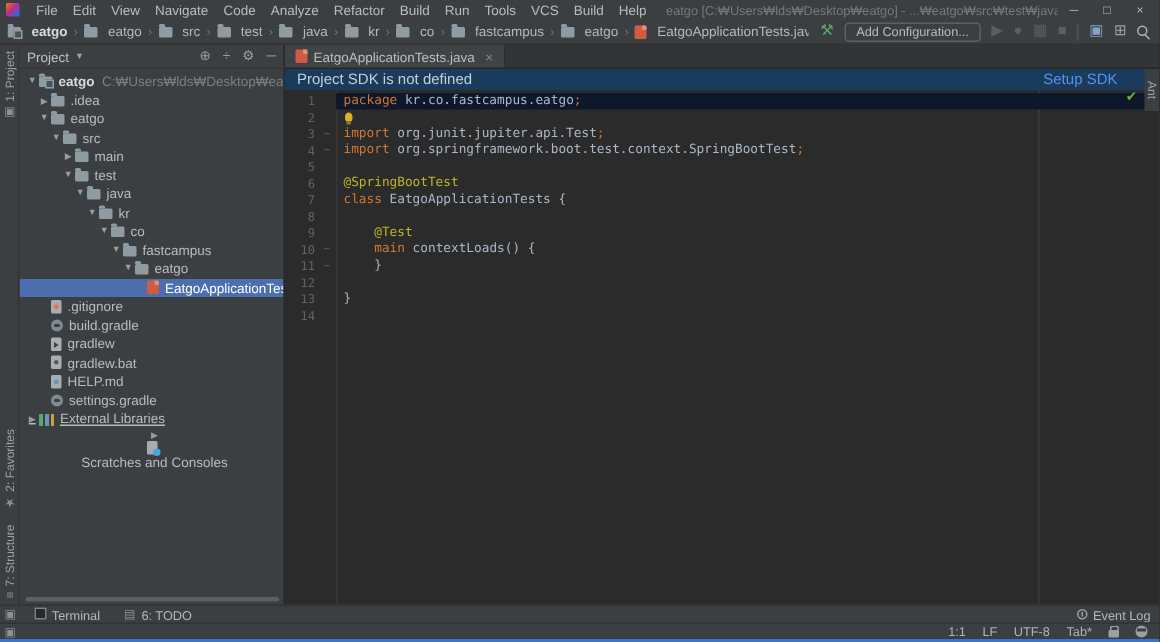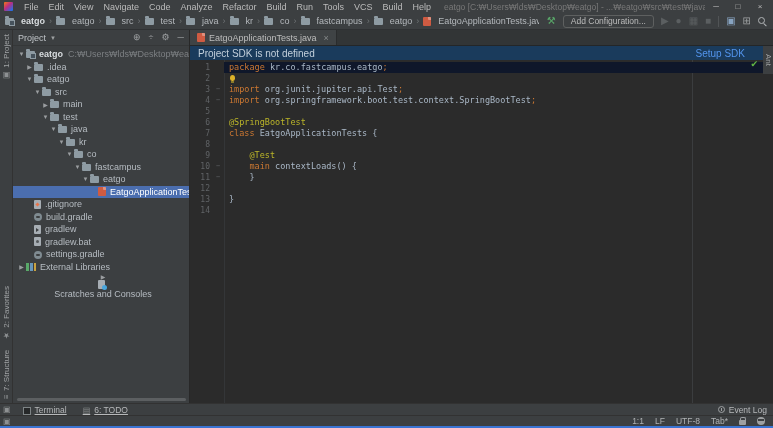--- a/index.html
+++ b/index.html
@@ -120,21 +120,21 @@
   .bulb::after { content:''; position:absolute; bottom:-2px; left:1px; width:3px; height:2px; background:#8a7a2a; }
   .ant-tab { position:absolute; top:16px; right:0; width:10px; height:28px; background:#3c3f41;
              writing-mode:vertical-rl; font-size:8px; color:#9da0a2;
              display:flex; align-items:center; justify-content:center; }
   .check { position:absolute; top:30px; right:15px; color:#62b543; font-size:9px; line-height:9px; }
   
   .toolwindow-bar { position:absolute; left:0; right:0; bottom:13px; height:12px; background:#3c3f41;
                     border-top:1px solid #323232; display:flex; align-items:center;
                     font-size:8.5px; color:#b6b8ba; padding:0 6px 0 3px; }
   .twb-corner { font-size:8px; color:#8d9092; margin-right:12px; }
-  .twb-item { display:inline-flex; align-items:flex-end; gap:4px; margin-right:16px;text-decoration:underline; }
+  .twb-item { display:inline-flex; align-items:flex-start; gap:4px; margin-right:16px; }
   .terminal-icon { width:8px; height:8px; background:#262829; border:1px solid #7e8486; display:inline-block; }
   .todo-icon { font-size:8px; color:#8d9092; }
   .twb-right { margin-left:auto; display:inline-flex; align-items:center; gap:4px; }
   .eventlog-icon { width:7px; height:7px; border:1px solid #9da0a2; border-radius:50%;
                    position:relative; display:inline-block; }
   .eventlog-icon::after { content:''; position:absolute; left:2.5px; top:1px; width:1px; height:2.5px; background:#9da0a2; }
   .status-bar { position:absolute; left:0; right:0; bottom:0; height:13px; background:#3c3f41;
                 border-top:1px solid #323232; display:flex; align-items:center;
                 font-size:8.5px; color:#b0b3b5; padding:0 8px 2px 3px; }
   .sb-corner { font-size:8px; color:#8d9092; }
@@ -348,24 +348,29 @@
           <span class="ti icon-script"></span>
           <span class="tree-label">gradlew</span>
         </div>
         <div class="tree-row" style="padding-left: 12px;">
           <span class="tree-arrow"></span>
           <span class="ti icon-bat"></span>
           <span class="tree-label">gradlew.bat</span>
         </div>
         <div class="tree-row" style="padding-left: 12px;">
           <span class="tree-arrow"></span>
+          <span class="ti icon-markdown"></span>
+          <span class="tree-label">HELP.md</span>
+        </div>
+        <div class="tree-row" style="padding-left: 12px;">
+          <span class="tree-arrow"></span>
           <span class="ti icon-gradle"></span>
           <span class="tree-label">settings.gradle</span>
         </div>
-        <div class="tree-row" style="padding-left: 4px;">
+        <div class="tree-row" style="padding-left: 4px; text-decoration: underline;">
           <span class="tree-arrow">▶</span>
           <span class="ti icon-libraries"></span>
           <span class="tree-label">External Libraries</span>
         </div>
         <div class="tree-row" style="padding-left: 4px; flex-direction: column;">
           <span class="tree-arrow">▶</span>
           <span class="ti icon-scratches"></span>
           <span class="tree-label">Scratches and Consoles</span>
         </div>
       </div>

